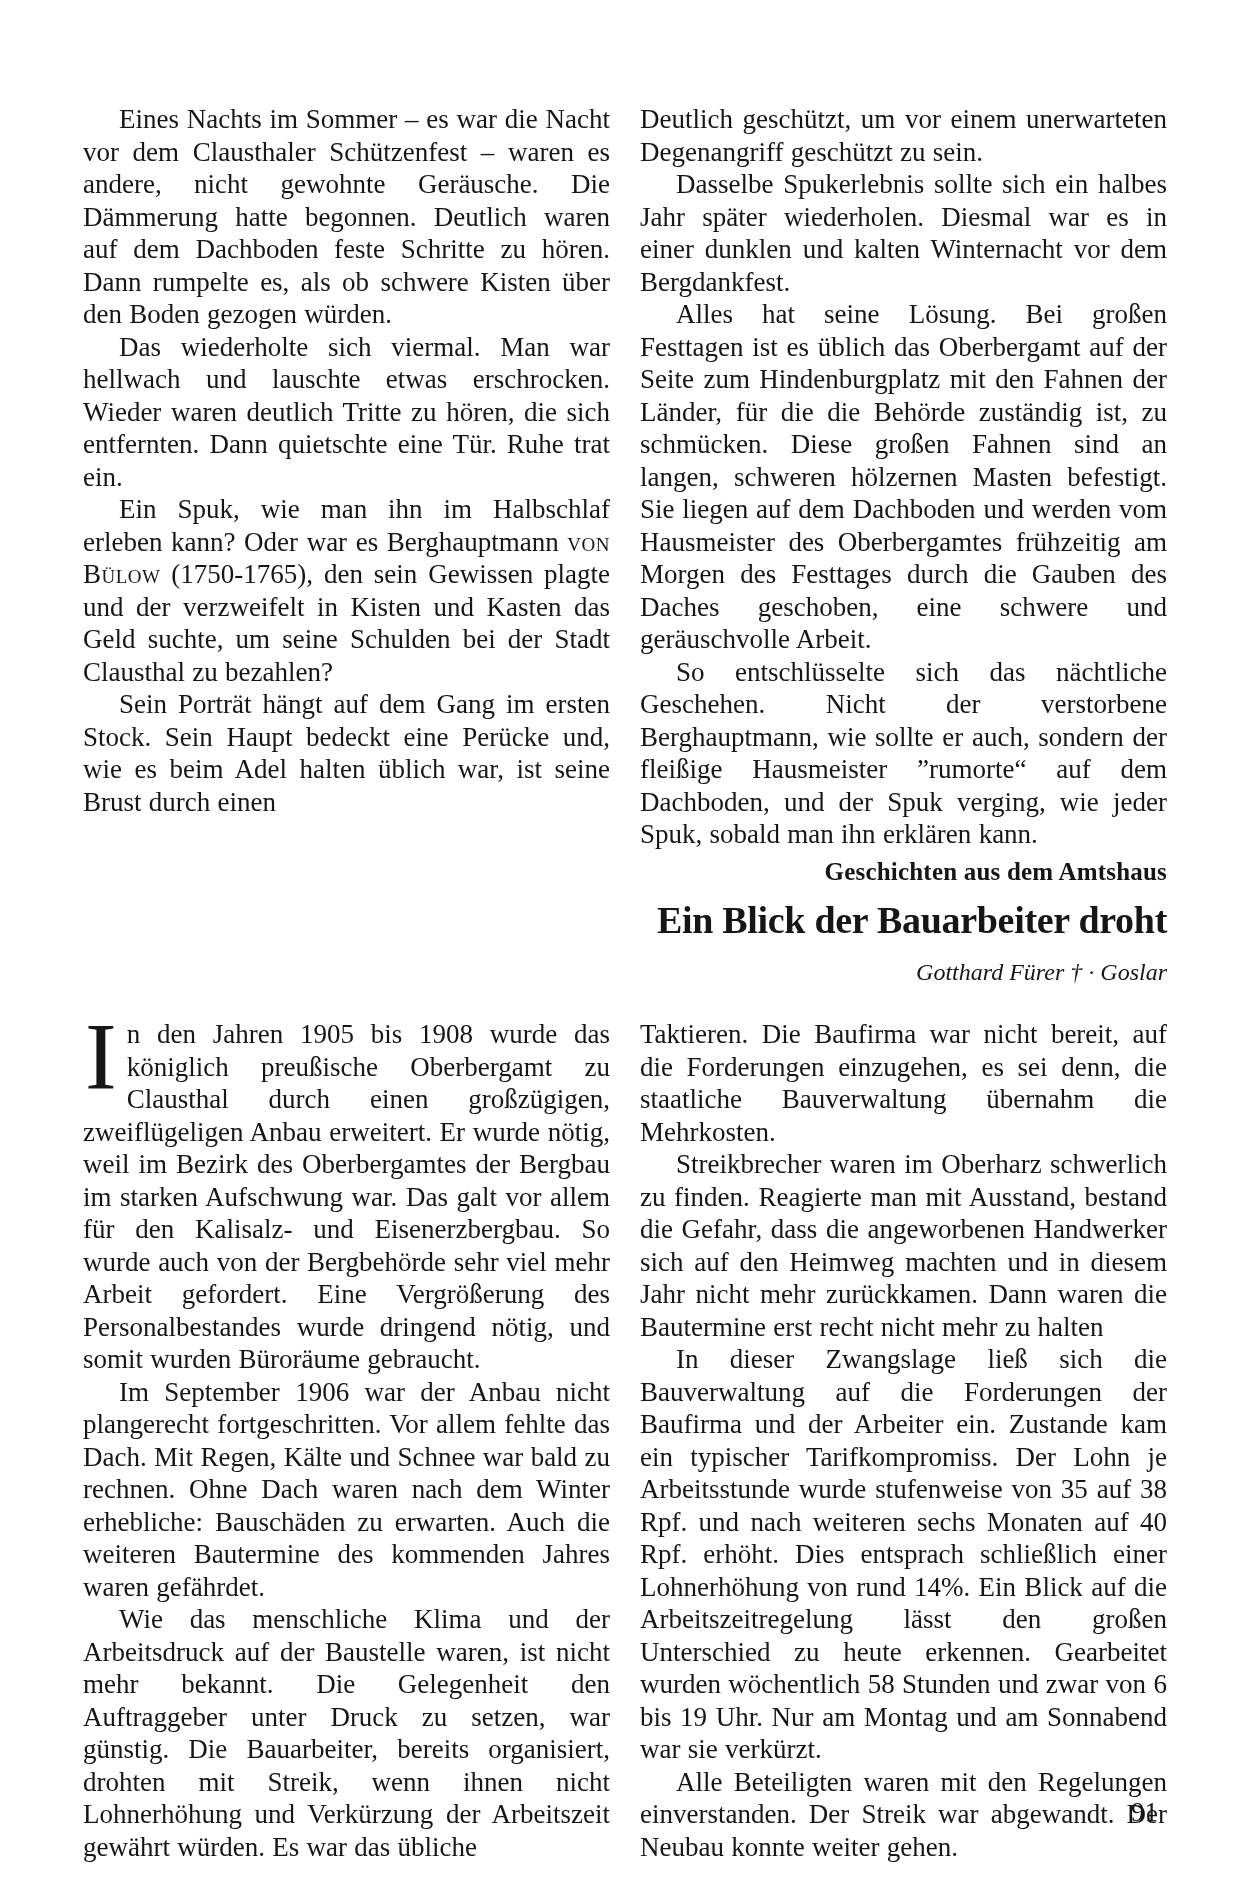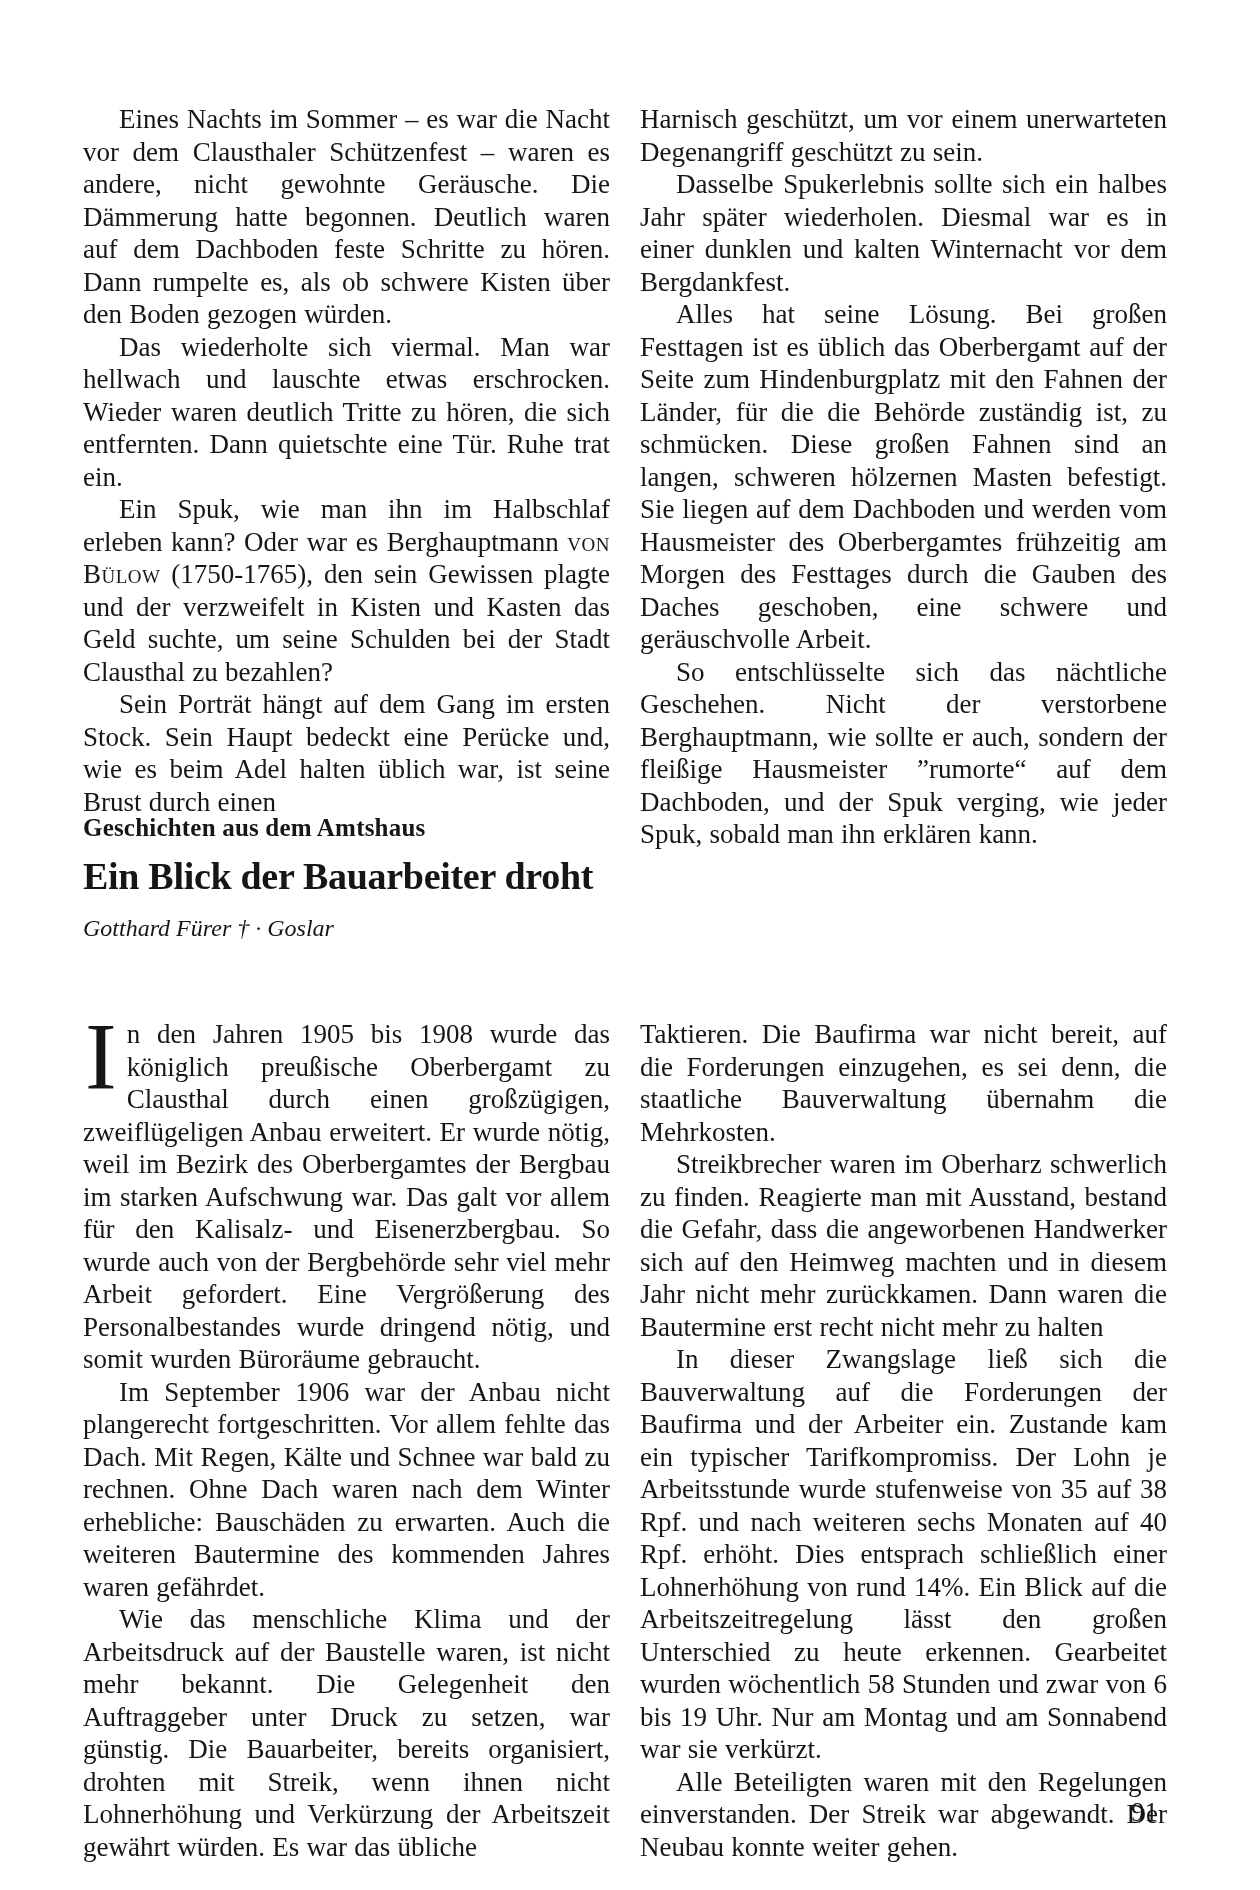--- a/index.html
+++ b/index.html
@@ -34,23 +34,23 @@
   .col p.indent{text-indent:36px;}
   .smallcaps{font-variant:small-caps;letter-spacing:0.5px;}
   .dropcap{
     float:left;
     font-size:95px;
     line-height:0.72;
     padding:5px 10px 0 2px;
   }
   .article-header{
     position:absolute;
-    left:83px;top:814px;
+    left:83px;top:858px;
     width:1084px;
-    text-align:left;
+    text-align:right;
   }
   .kicker{
     font-size:25px;
     font-weight:bold;
     letter-spacing:0.2px;
   }
   .title{
     font-size:38px;
     font-weight:bold;
     margin:12px 0 0 0;
@@ -74,21 +74,21 @@
 <div class="page">
 
   <section class="cols article-top">
     <div class="col" lang="de">
         <p class="indent"><span>Eines Nachts im Sommer – es war die Nacht vor dem Clausthaler Schützenfest – waren es andere, nicht gewohnte Geräusche. Die Dämmerung hatte begonnen. Deutlich waren auf dem Dachboden feste Schritte zu hören. Dann rumpelte es, als ob schwere Kisten über den Boden gezogen würden.</span></p>
         <p class="indent"><span>Das wiederholte sich viermal. Man war hellwach und lauschte etwas erschrocken. Wieder waren deutlich Tritte zu hören, die sich entfernten. Dann quietschte eine Tür. Ruhe trat ein.</span></p>
         <p class="indent"><span>Ein Spuk, wie man ihn im Halbschlaf erleben kann? Oder war es Berghauptmann </span><span class="smallcaps">von Bülow</span><span> (1750-1765), den sein Gewissen plagte und der verzweifelt in Kisten und Kasten das Geld suchte, um seine Schulden bei der Stadt Clausthal zu bezahlen?</span></p>
         <p class="indent"><span>Sein Porträt hängt auf dem Gang im ersten Stock. Sein Haupt bedeckt eine Perücke und, wie es beim Adel halten üblich war, ist seine Brust durch einen</span></p>
       </div>
     <div class="col" lang="de">
-        <p><span>Harnisch geschützt, um vor einem unerwarteten Degenangriff geschützt zu sein.</span></p>
+        <p><span>Deutlich geschützt, um vor einem unerwarteten Degenangriff geschützt zu sein.</span></p>
         <p class="indent"><span>Dasselbe Spukerlebnis sollte sich ein halbes Jahr später wiederholen. Diesmal war es in einer dunklen und kalten Winternacht vor dem Bergdankfest.</span></p>
         <p class="indent"><span>Alles hat seine Lösung. Bei großen Festtagen ist es üblich das Oberbergamt auf der Seite zum Hindenburgplatz mit den Fahnen der Länder, für die die Behörde zuständig ist, zu schmücken. Diese großen Fahnen sind an langen, schweren hölzernen Masten befestigt. Sie liegen auf dem Dachboden und werden vom Hausmeister des Oberbergamtes frühzeitig am Morgen des Festtages durch die Gauben des Daches geschoben, eine schwere und geräuschvolle Arbeit.</span></p>
         <p class="indent"><span>So entschlüsselte sich das nächtliche Geschehen. Nicht der verstorbene Berghauptmann, wie sollte er auch, sondern der fleißige Hausmeister ”rumorte“ auf dem Dachboden, und der Spuk verging, wie jeder Spuk, sobald man ihn erklären kann.</span></p>
       </div>
   </section>
 
   <header class="article-header">
     <div class="kicker">Geschichten aus dem Amtshaus</div>
     <h1 class="title">Ein Blick der Bauarbeiter droht</h1>
     <div class="byline">Gotthard Fürer † · Goslar</div>

